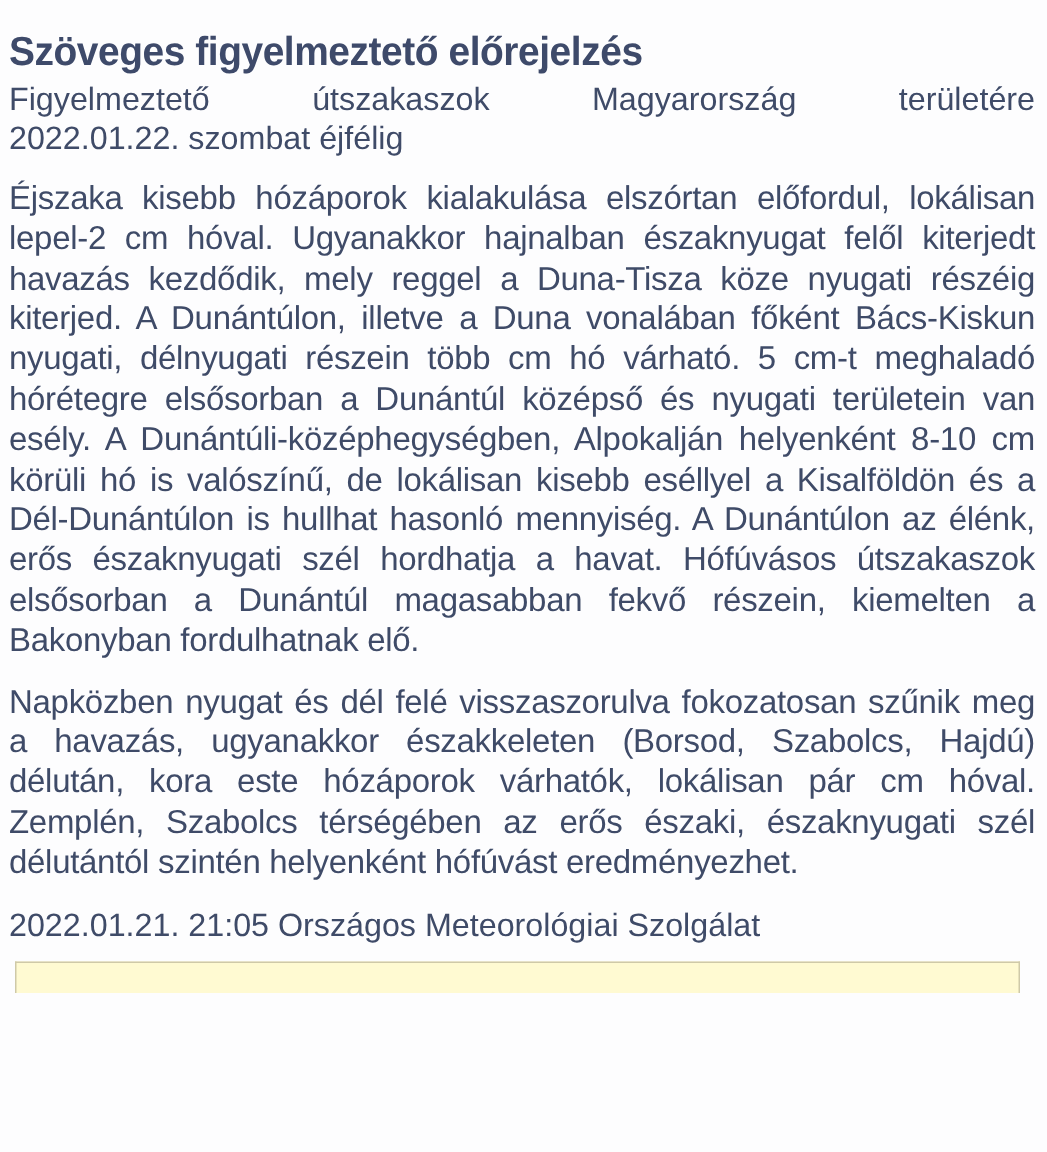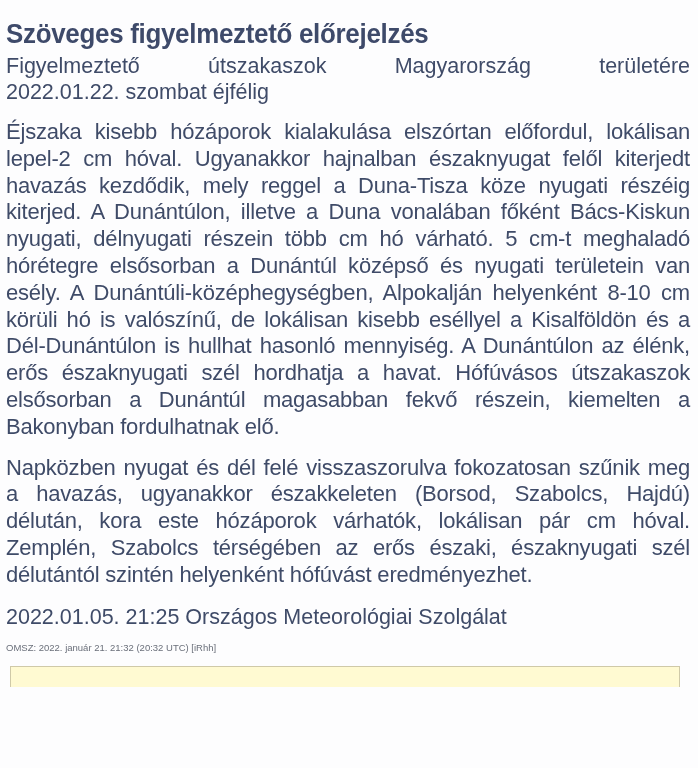--- a/index.html
+++ b/index.html
@@ -40,18 +40,17 @@
 <div class="page">
   <h1>Szöveges figyelmeztető előrejelzés</h1>
   <div class="subtitle">
     <span class="l1">Figyelmeztető útszakaszok Magyarország területére</span>
     <span>2022.01.22. szombat éjfélig</span>
   </div>
 
   <p class="body">Éjszaka kisebb hózáporok kialakulása elszórtan előfordul, lokálisan lepel-2 cm hóval. Ugyanakkor hajnalban északnyugat felől kiterjedt havazás kezdődik, mely reggel a Duna-Tisza köze nyugati részéig kiterjed. A Dunántúlon, illetve a Duna vonalában főként Bács-Kiskun nyugati, délnyugati részein több cm hó várható. 5 cm-t meghaladó hórétegre elsősorban a Dunántúl középső és nyugati területein van esély. A Dunántúli-középhegységben, Alpokalján helyenként 8-10 cm körüli hó is valószínű, de lokálisan kisebb eséllyel a Kisalföldön és a Dél-Dunántúlon is hullhat hasonló mennyiség. A Dunántúlon az élénk, erős északnyugati szél hordhatja a havat. Hófúvásos útszakaszok elsősorban a Dunántúl magasabban fekvő részein, kiemelten a Bakonyban fordulhatnak elő.</p>
   <p class="body">Napközben nyugat és dél felé visszaszorulva fokozatosan szűnik meg a havazás, ugyanakkor északkeleten (Borsod, Szabolcs, Hajdú) délután, kora este hózáporok várhatók, lokálisan pár cm hóval. Zemplén, Szabolcs térségében az erős északi, északnyugati szél délutántól szintén helyenként hófúvást eredményezhet.</p>
 
-  <div class="signature">2022.01.05. 21:25 Országos Meteorológiai Szolgálat</div>
+  <div class="signature">2022.01.21. 21:05 Országos Meteorológiai Szolgálat</div>
 
-  <div class="meta">OMSZ: 2022. január 21. 21:32 (20:32  UTC)  [iRhh]</div>
 
   <div class="notice-box"></div>
 </div>
 
 </body></html>

